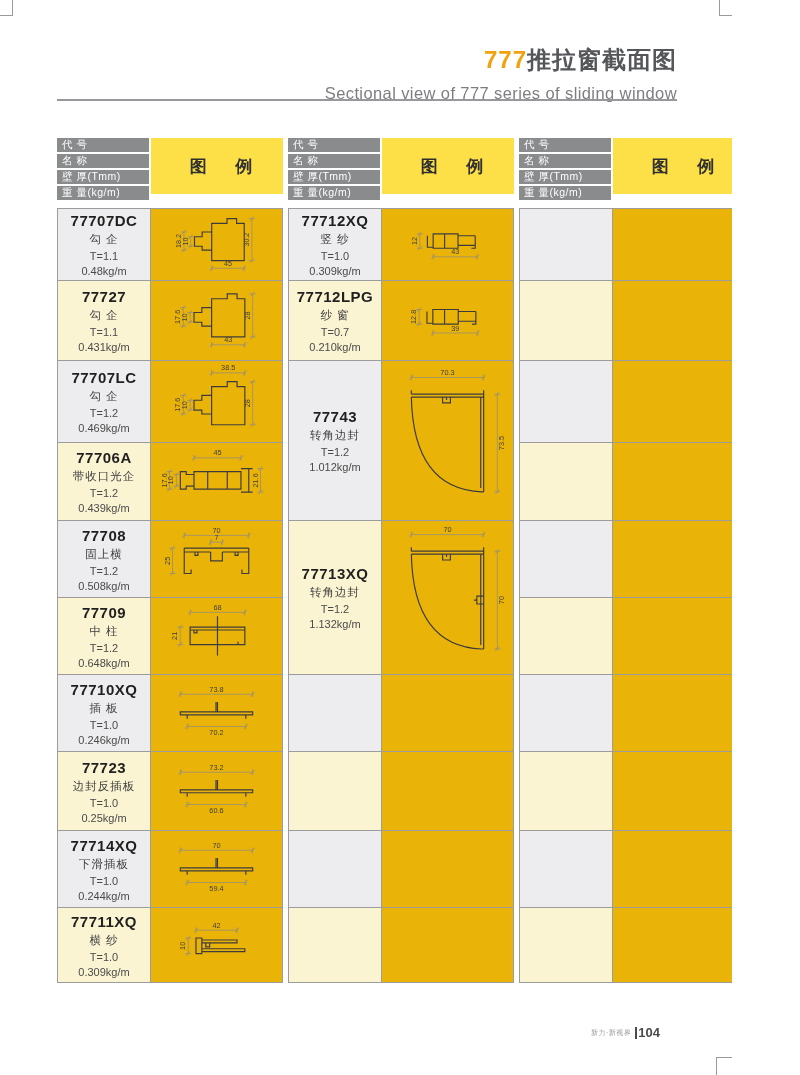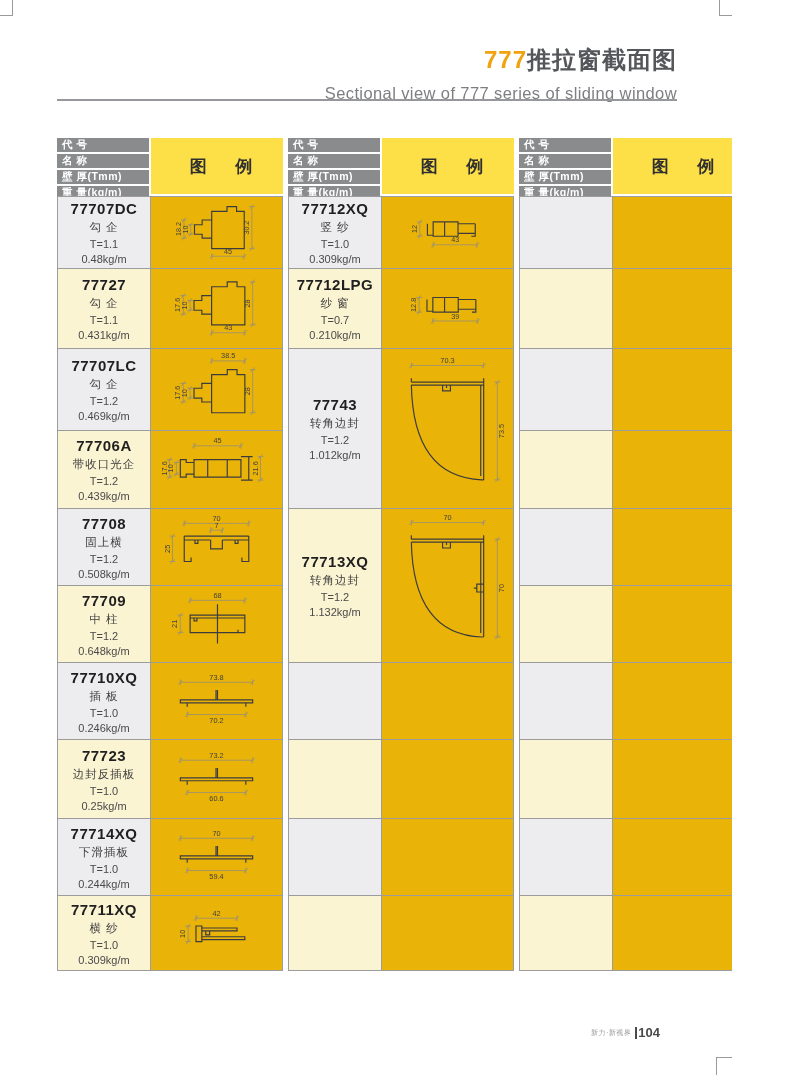--- a/index.html
+++ b/index.html
@@ -10,23 +10,23 @@
   .page-header{position:absolute;top:44px;right:55px;text-align:right}
   .title{font-size:24px;font-weight:bold;letter-spacing:1px}
   .title .num{color:#F2A20D}
   .title .cn{color:#55565a}
   .subtitle{margin-top:8px;font-size:16.5px;color:#7d7e82;letter-spacing:0.4px}
   .rule{position:absolute;left:57px;right:55px;top:99px;height:2px;background:#97989b}
   .table-wrap{position:absolute;left:57px;top:138px;width:688px;display:flex;gap:5px}
   .col-group{flex:1;display:flex;flex-direction:column;min-width:0}
   .group-header{display:flex;gap:2px;height:56px}
   .header-labels{width:92px;display:flex;flex-direction:column;gap:2px}
-  .header-bar{flex:1;background:#8a8b8d;color:#fff;font-size:10.5px;font-weight:bold;display:flex;align-items:center;padding-left:5px;letter-spacing:0.5px;white-space:nowrap}
+  .header-bar{flex:1;background:#8a8b8d;color:#fff;font-size:10.5px;font-weight:normal;display:flex;align-items:center;padding-left:5px;letter-spacing:0.5px;white-space:nowrap}
   .legend-cell{flex:1;background:#fde047;display:flex;align-items:center;justify-content:center;font-size:17px;font-weight:bold;color:#2f2f30;letter-spacing:12px;padding-left:20px}
-  .group-grid{display:grid;grid-template-columns:92px 1fr;grid-template-rows:71px 79px 81px 77px 76px 76px 76px 78px 76px 74px;gap:1px;background:#9c9c9c;border:1px solid #9c9c9c;margin-top:2px}
+  .group-grid{display:grid;grid-template-columns:92px 1fr;grid-template-rows:71px 79px 81px 77px 76px 76px 76px 78px 76px 74px;gap:1px;background:#9c9c9c;border:1px solid #9c9c9c;margin-top:14px}
   .cell{display:flex}
   .info-cell{flex-direction:column;align-items:center;justify-content:center;text-align:center;gap:3px;padding:2px}
   .info-cell.gray{background:#ededef}
   .info-cell.cream{background:#fbf4d3}
   .diagram-cell{background:#eab308;justify-content:center}
   .diagram-cell svg{width:100%;height:97%}
   .code{font-size:15px;font-weight:bold;color:#1f1f1f;letter-spacing:0.5px}
   .pname{font-size:11.5px;color:#3e3e3e;letter-spacing:1px}
   .pt,.pw{font-size:11px;color:#4a4a4a}
   .footnote{position:absolute;left:57px;width:688px;top:988px;text-align:center;font-size:12.5px;color:#333333;letter-spacing:0.3px}

